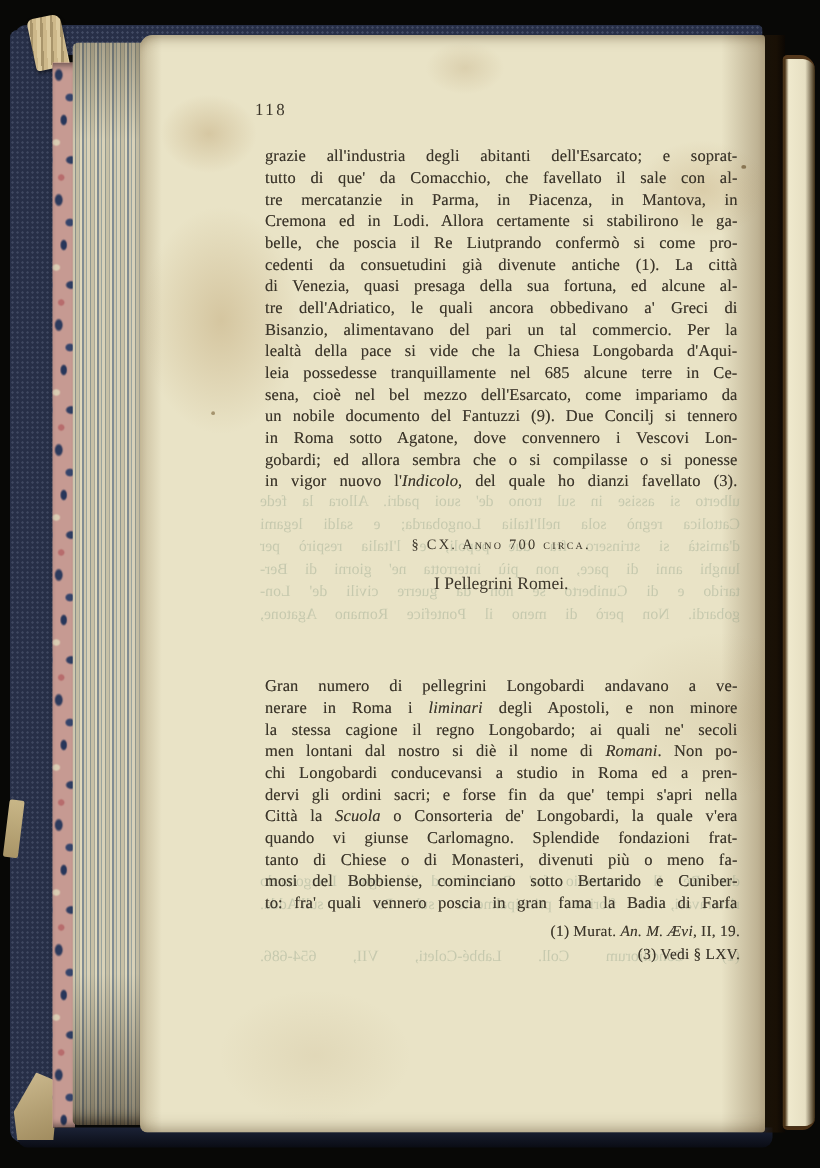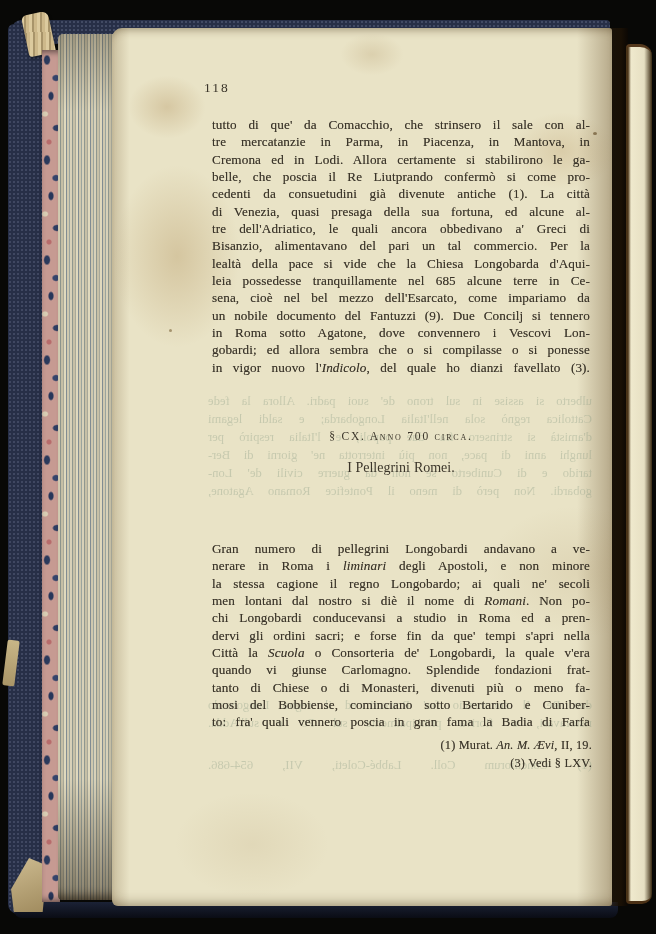--- a/index.html
+++ b/index.html
@@ -125,21 +125,22 @@
         <div class="bleedline" style="top: 455px;">gobardi. Non però di meno il Pontefice Romano Agatone,</div>
         <div class="bleedline" style="top: 669px;">due Re. Il commercio fra' Romani ed il regno Longobardo</div>
         <div class="bleedline" style="top: 687px;">ristoravasi, o fioriva principalmente sul Po e sull'Adda.</div>
         <div class="bleedline" style="top: 729px;">(1) Conciliorum Coll. Labbé-Coleti, VII, 654-686.</div>
       </div>
     <div class="speck1"></div>
     <div class="speck2"></div>
 
     <div class="pagenum">118</div>
     <div class="para p1" id="para1">
-        <div class="tline">tutto di que' da Comacchio, che strinsero il sale con al-</div>
+        <div class="tline">grazie all'industria degli abitanti dell'Esarcato; e soprat-</div>
+        <div class="tline">tutto di que' da Comacchio, che favellato il sale con al-</div>
         <div class="tline">tre mercatanzie in Parma, in Piacenza, in Mantova, in</div>
         <div class="tline">Cremona ed in Lodi. Allora certamente si stabilirono le ga-</div>
         <div class="tline">belle, che poscia il Re Liutprando confermò si come pro-</div>
         <div class="tline">cedenti da consuetudini già divenute antiche (1). La città</div>
         <div class="tline">di Venezia, quasi presaga della sua fortuna, ed alcune al-</div>
         <div class="tline">tre dell'Adriatico, le quali ancora obbedivano a' Greci di</div>
         <div class="tline">Bisanzio, alimentavano del pari un tal commercio. Per la</div>
         <div class="tline">lealtà della pace si vide che la Chiesa Longobarda d'Aqui-</div>
         <div class="tline">leia possedesse tranquillamente nel 685 alcune terre in Ce-</div>
         <div class="tline">sena, cioè nel bel mezzo dell'Esarcato, come impariamo da</div>

